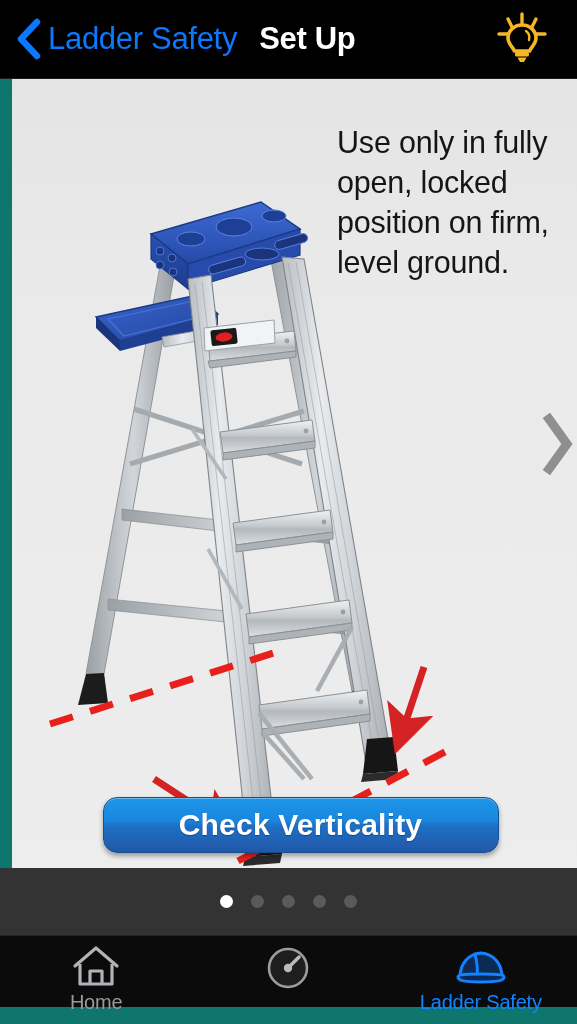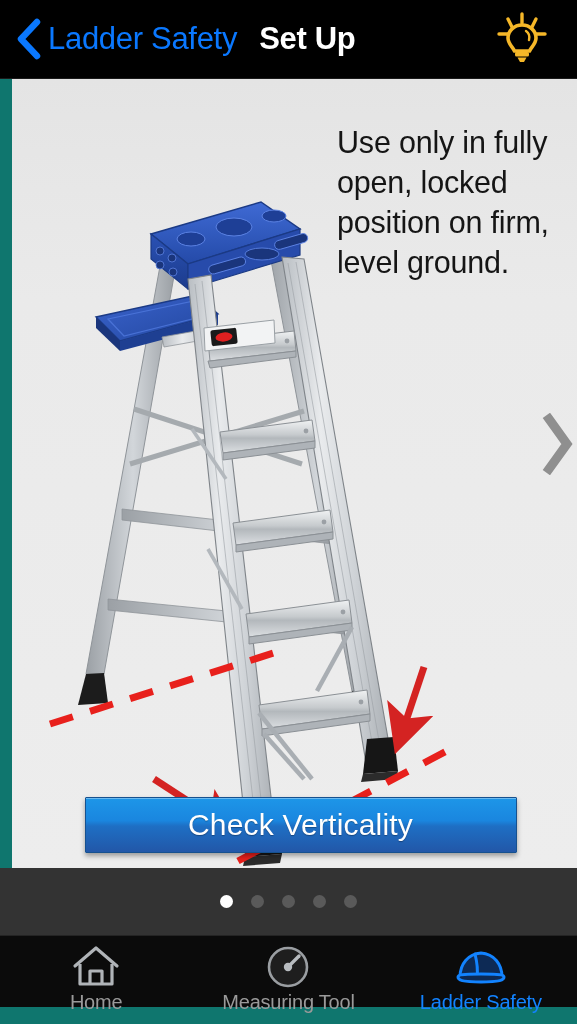--- a/index.html
+++ b/index.html
@@ -87,28 +87,28 @@
   }
 
   
   .cta-wrap {
     position: absolute;
     left: 0; top: 718px;
     width: 577px;
     display: flex; justify-content: center;
   }
   .cta-button {
-    width: 432px; height: 56px;
-    border-radius: 1px;
+    width: 396px; height: 56px;
+    border-radius: 14px;
     background: linear-gradient(180deg, #1d96e8 0%, #1a86df 42%, #1e6fc4 52%, #2257a8 100%);
     border: 1px solid #16518f;
     box-shadow: 0 3px 5px rgba(0,0,0,0.35), inset 0 1px 0 rgba(255,255,255,0.35);
     color: #fff;
     font-size: 30px;
-    font-weight: normal;
+    font-weight: bold;
     letter-spacing: 0.2px;
     display: flex; align-items: center; justify-content: center;
     cursor: pointer;
     text-shadow: 0 1px 1px rgba(0,0,0,0.30);
   }
 
   
   .dots-bar {
     position: absolute;
     top: 868px; left: 0;
@@ -369,21 +369,20 @@
     </div>
 
     <div class="tab">
       <div class="tab-icon">
         <svg width="50" height="46" viewBox="0 0 50 46">
           <circle cx="25" cy="23" r="19" fill="#1e1e1e" stroke="#9a9ea2" stroke-width="2.6"></circle>
           <line x1="25" y1="23" x2="36" y2="12" stroke="#b8bcc0" stroke-width="3.4" stroke-linecap="round"></line>
           <circle cx="25" cy="23" r="4.2" fill="#b8bcc0"></circle>
         </svg>
       </div>
-      <div class="tab-label">Measuring Tool</div>
     </div>
 
     <div class="tab active">
       <div class="tab-icon">
         <svg width="54" height="46" viewBox="0 0 54 46">
           <path d="M6,33 C6,20 14,10 27,9 C40,10 48,20 48,33 Z" fill="#0d2a55" stroke="#1283ff" stroke-width="3"></path>
           <path d="M21,10 C23,18 24,26 23,33" fill="none" stroke="#1283ff" stroke-width="3" stroke-linecap="round"></path>
           <path d="M4,33 C4,36 8,38 27,38 C46,38 50,36 50,33 C50,31 46,30 27,30 C8,30 4,31 4,33 Z" fill="#0d2a55" stroke="#1283ff" stroke-width="3"></path>
         </svg>
       </div>

